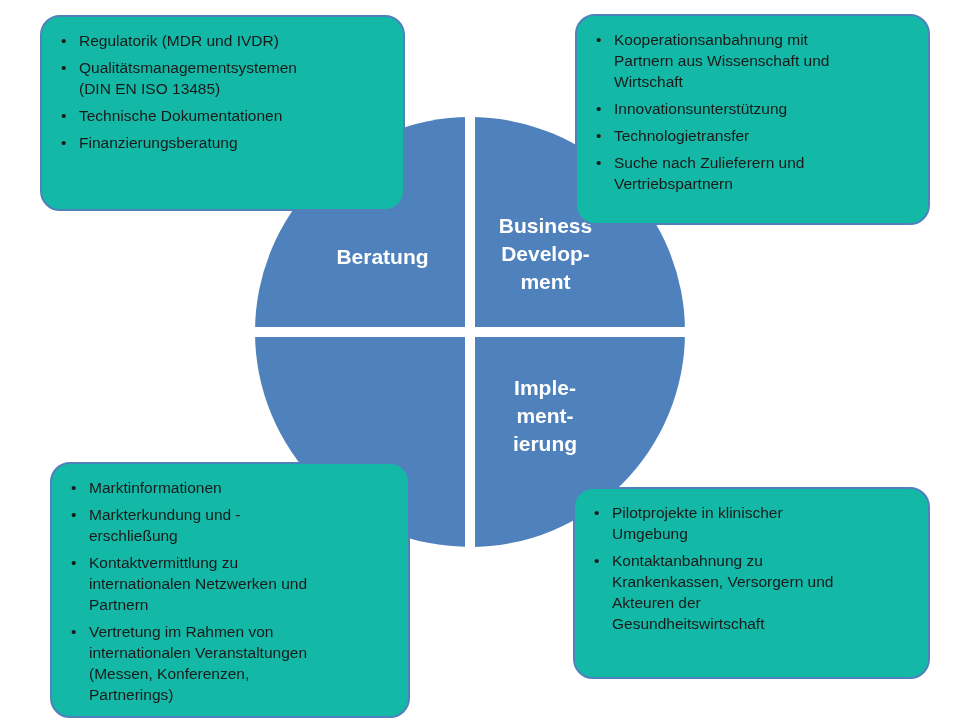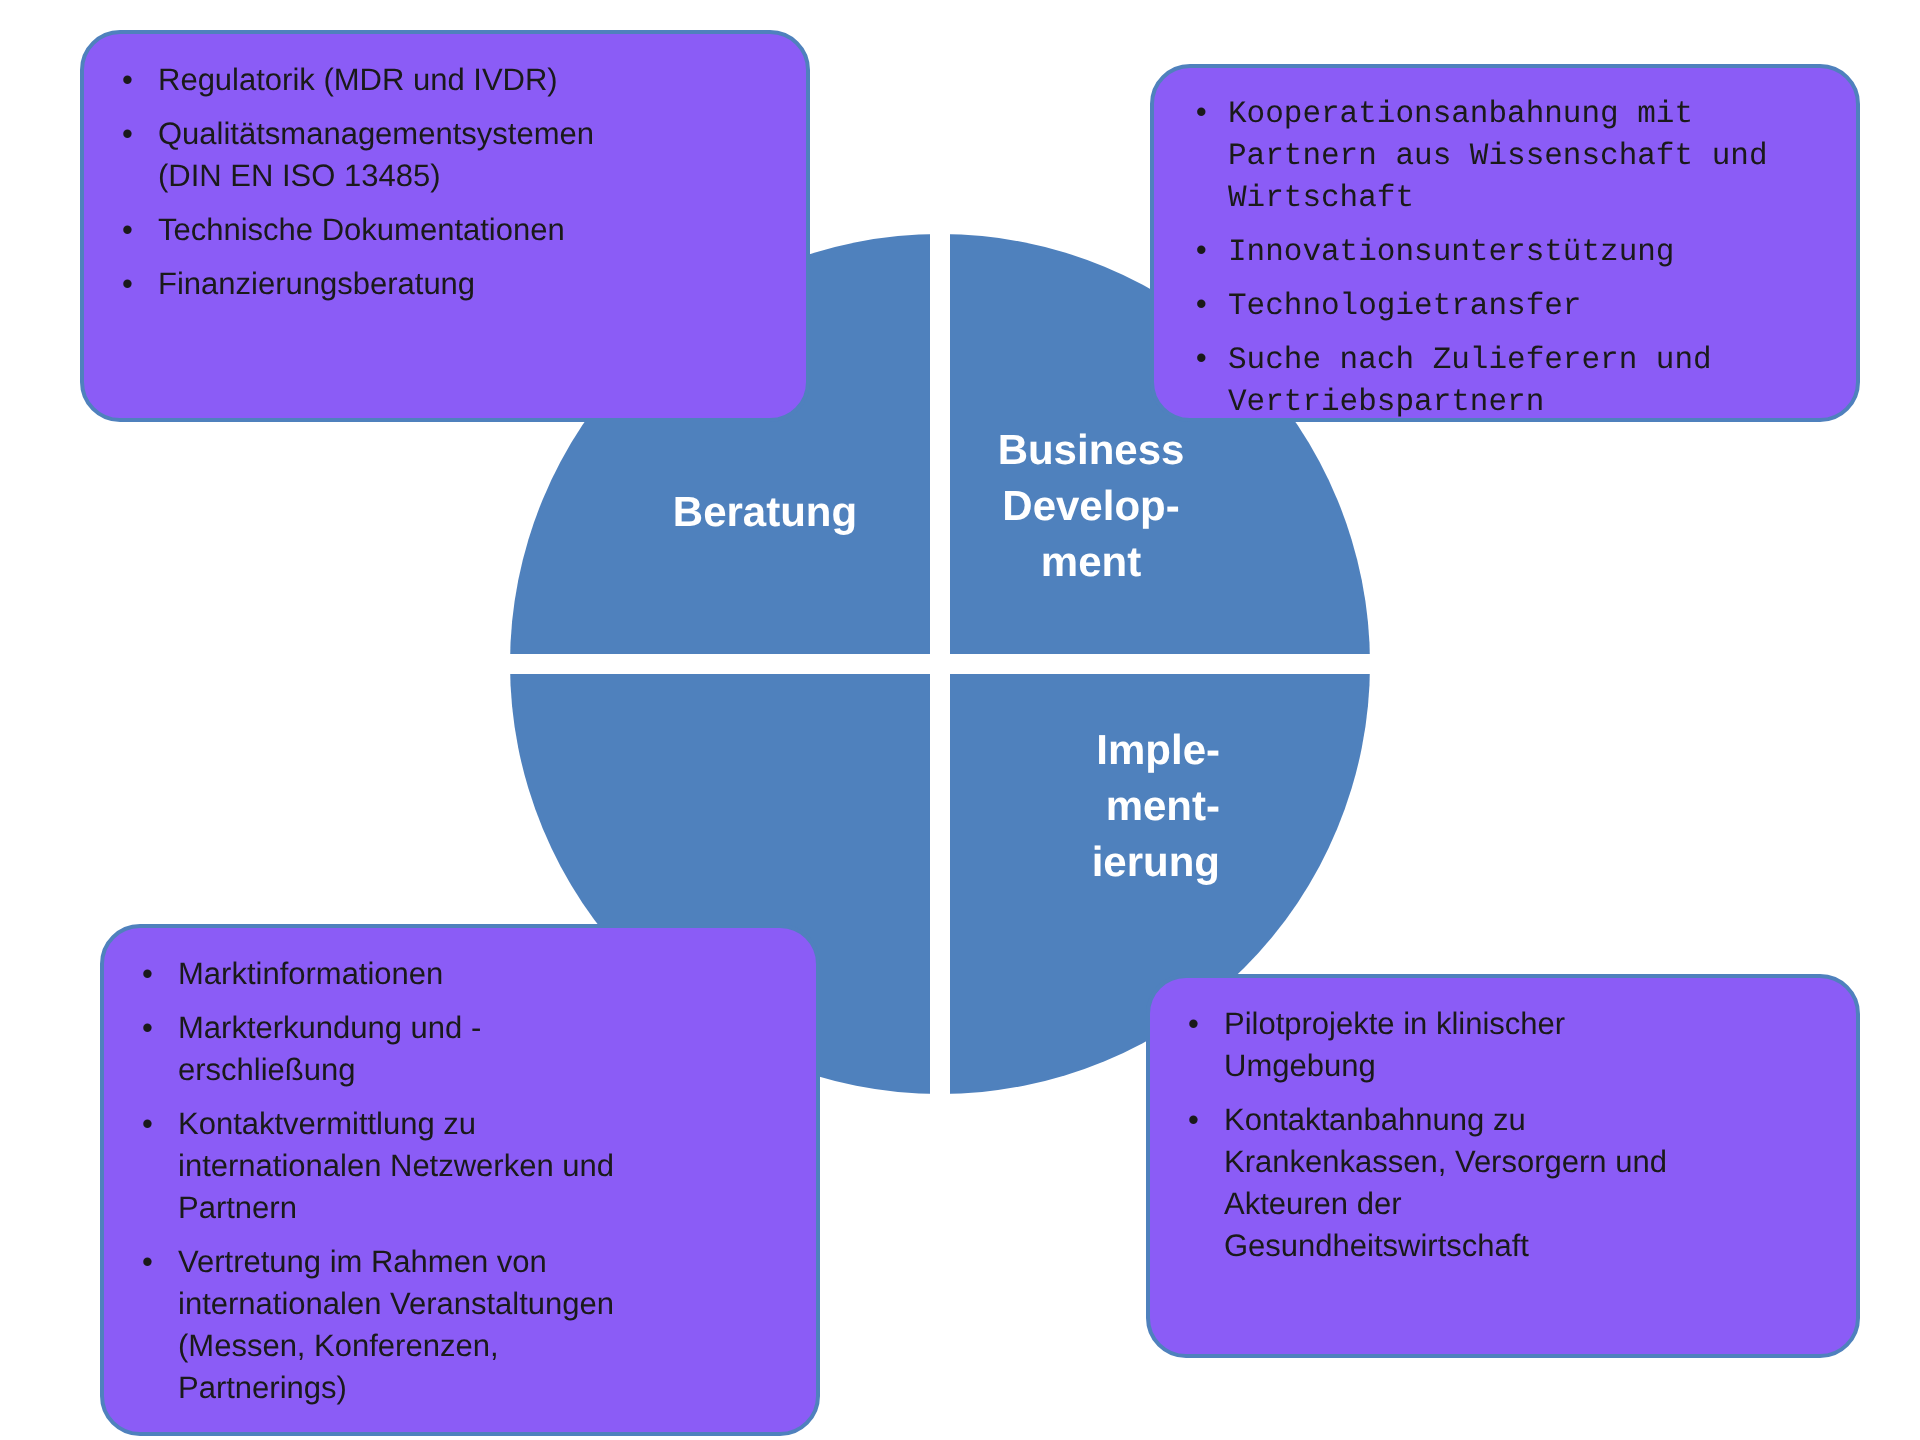--- a/index.html
+++ b/index.html
@@ -44,27 +44,27 @@
     color: var(--label-text, #ffffff);
     font-weight: bold;
     font-size: 21px;
     line-height: 28px;
     text-align: center;
     white-space: pre-line;
   }
   .q-tl { left: 295px; top: 243px; width: 175px; }
   .q-tr { left: 478px; top: 212px; width: 135px; }
   .q-bl { left: 300px; top: 362px; width: 160px; }
-  .q-br { left: 480px; top: 362px; width: 130px; text-align: right; }
+  .q-br { left: 480px; top: 374px; width: 130px; }
 
   
   .box {
     position: absolute;
     z-index: 4;
-    background: #8b5cf6;
+    background: #14b8a6;
     border: 2.5px solid var(--box-border, #4f81bd);
     border-radius: 20px;
     padding: 13px 12px 8px 10px;
     font-size: 15.5px;
     line-height: 21px;
     color: var(--body-text, #1a1a1a);
   }
   .box ul { list-style: none; }
   .box li {
     position: relative;
@@ -73,21 +73,21 @@
     white-space: pre-line;
   }
   .box li::before {
     content: "\2022";
     position: absolute;
     left: 9px; top: 0;
     font-size: 15.5px;
   }
 
   .box-tl { left: 40px;  top: 15px;  width: 365px; height: 196px; }
-  .box-tr { left: 575px; top: 32px;  width: 355px; height: 179px; font-family: Liberation Mono, monospace; }
+  .box-tr { left: 575px; top: 14px;  width: 355px; height: 211px; }
   .box-bl { left: 50px;  top: 462px; width: 360px; height: 256px; }
   .box-br { left: 573px; top: 487px; width: 357px; height: 192px; }
 </style>
 </head>
 <body>
 
 <div class="canvas">
 
   <div class="circle"></div>
   <div class="divider-v"></div>

